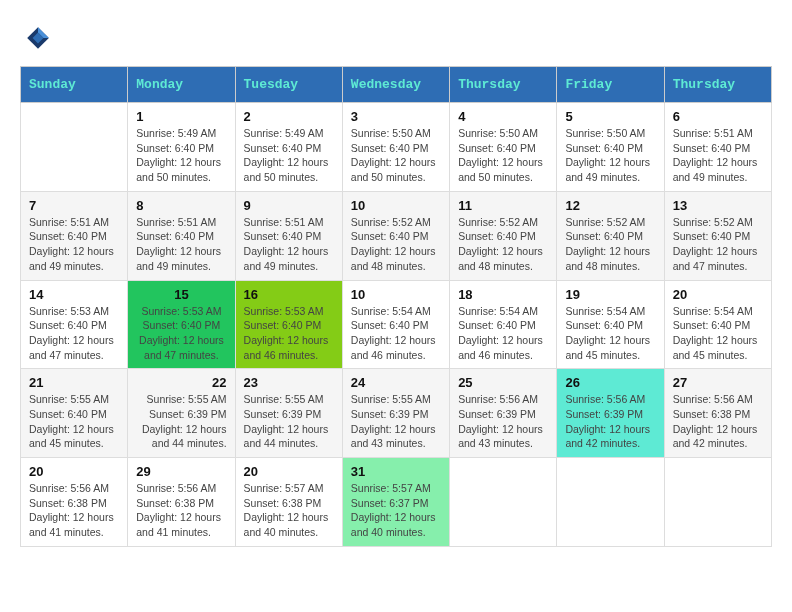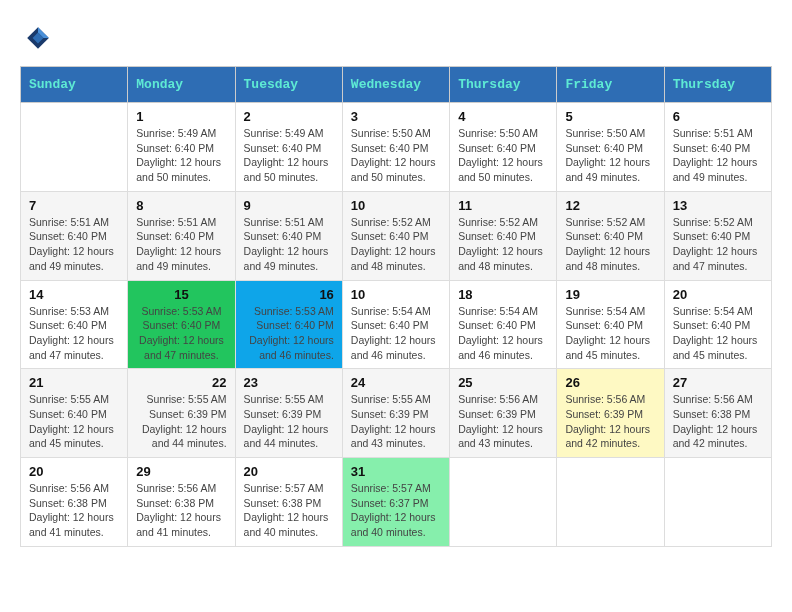--- a/index.html
+++ b/index.html
@@ -162,21 +162,21 @@
 Daylight: 12 hours
 and 47 minutes.</div>
           </td>
           <td style="background-color: #22c55e; text-align: center;">
             <span class="day-num">15</span>
             <div class="day-detail" style="white-space: pre-line;">Sunrise: 5:53 AM
 Sunset: 6:40 PM
 Daylight: 12 hours
 and 47 minutes.</div>
           </td>
-          <td style="background-color: #0ea5e9; text-align: right;">
+          <td style="background-color: #84cc16;">
             <span class="day-num">16</span>
             <div class="day-detail" style="white-space: pre-line;">Sunrise: 5:53 AM
 Sunset: 6:40 PM
 Daylight: 12 hours
 and 46 minutes.</div>
           </td>
           <td style="background-color: rgb(255, 255, 255);">
             <span class="day-num">10</span>
             <div class="day-detail" style="white-space: pre-line;">Sunrise: 5:54 AM
 Sunset: 6:40 PM
@@ -234,21 +234,21 @@
 Daylight: 12 hours
 and 43 minutes.</div>
           </td>
           <td style="background-color: rgb(245, 245, 245);">
             <span class="day-num">25</span>
             <div class="day-detail" style="white-space: pre-line;">Sunrise: 5:56 AM
 Sunset: 6:39 PM
 Daylight: 12 hours
 and 43 minutes.</div>
           </td>
-          <td style="background-color: #fef9c3;">
+          <td style="background-color: #5eead4;">
             <span class="day-num">26</span>
             <div class="day-detail" style="white-space: pre-line;">Sunrise: 5:56 AM
 Sunset: 6:39 PM
 Daylight: 12 hours
 and 42 minutes.</div>
           </td>
           <td style="background-color: rgb(245, 245, 245);">
             <span class="day-num">27</span>
             <div class="day-detail" style="white-space: pre-line;">Sunrise: 5:56 AM
 Sunset: 6:38 PM

